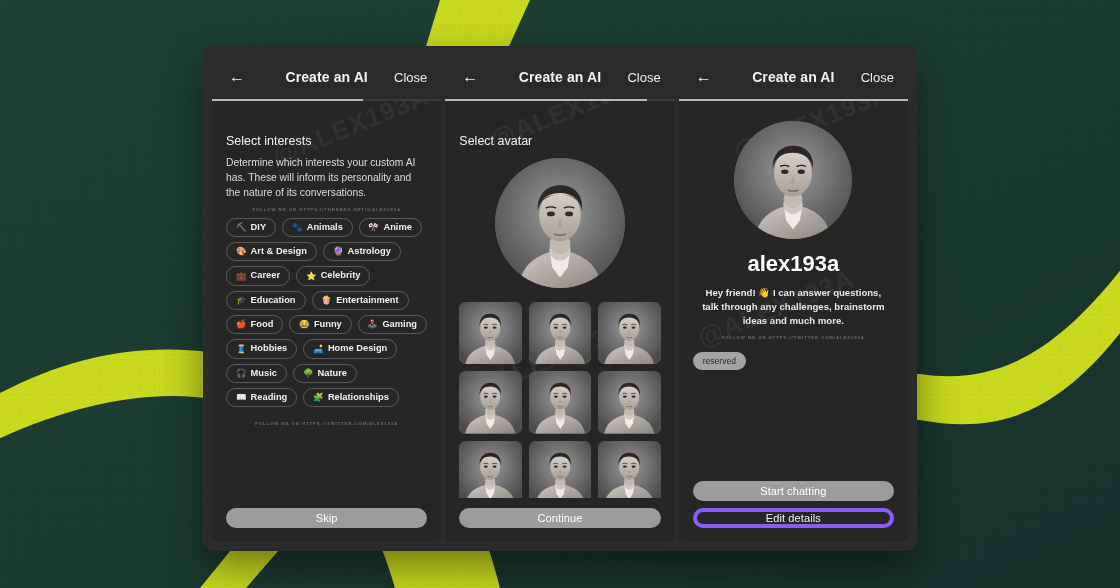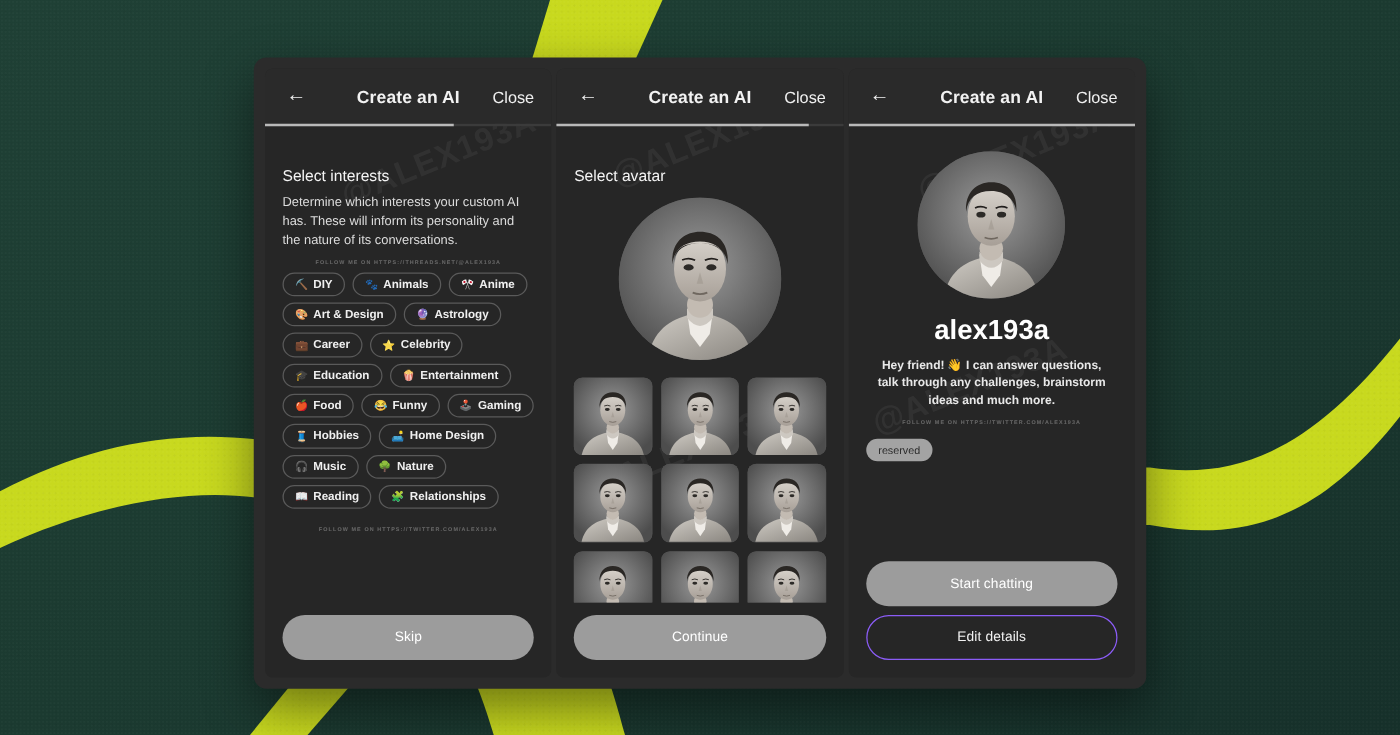--- a/index.html
+++ b/index.html
@@ -143,29 +143,29 @@
   }
   .tag .emo { font-size:8.5px; filter:grayscale(.15); }
 
   
   .footer {
     flex:0 0 auto;
     padding:10px 14px 14px 14px;
     display:flex; flex-direction:column; gap:7px;
   }
   .btn {
-    height:36px;
+    height:20px;
     border-radius:999px;
     display:flex; align-items:center; justify-content:center;
     font-size:11px;
     letter-spacing:.1px;
     text-align:right;
   }
   .btn-primary { background:#9c9c9c; color:#ffffff; }
-  .btn-outline { background:transparent; border:1px solid #8b5cf6; color:#f2f2f2; }
+  .btn-outline { background:transparent; border:4px solid #8b5cf6; color:#f2f2f2; }
 
   
   .avatar-big {
     width:130px; height:130px;
     border-radius:50%;
     margin:10px auto 0 auto;
     overflow:hidden;
     position:relative;
     background:#555;
   }

